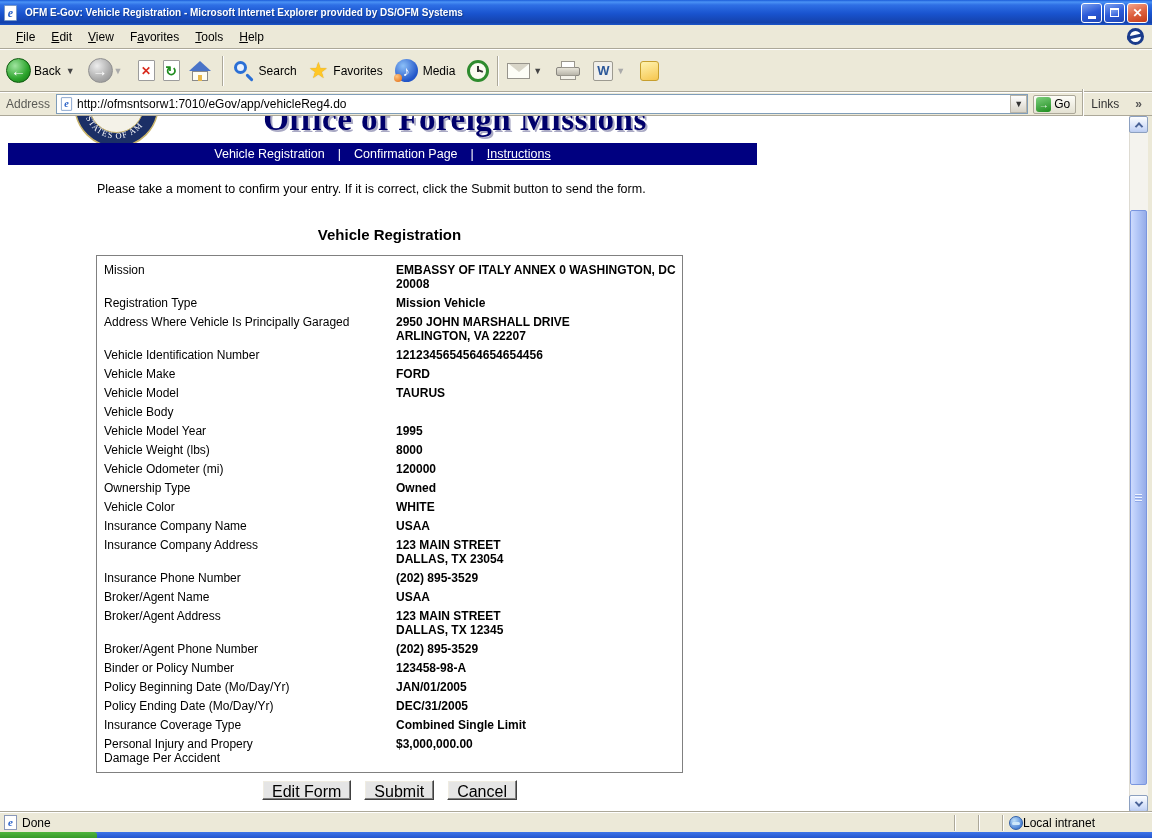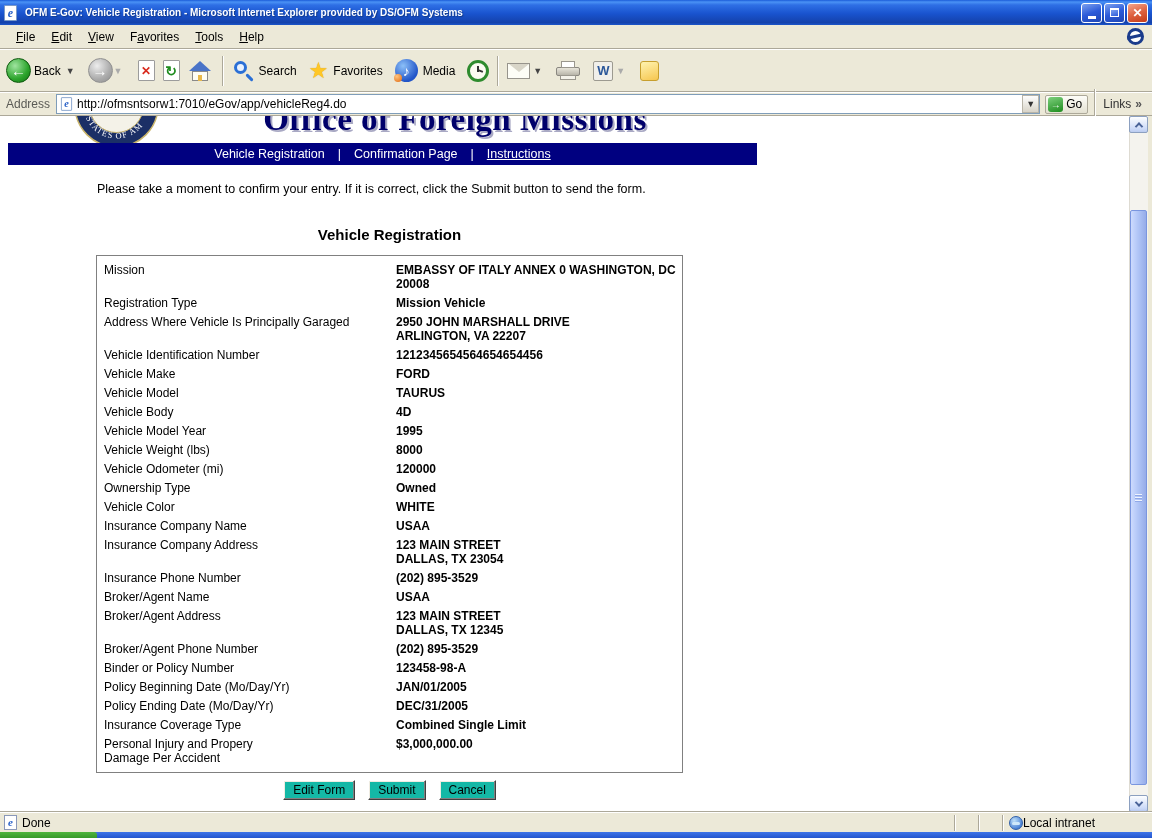--- a/index.html
+++ b/index.html
@@ -85,21 +85,21 @@
   .addr-label { font-size:12px; color:#5A5A55; margin:0 6px 0 2px; }
   .url-field { flex:1; height:20px; background:#fff; border:1px solid #7F9DB9; display:flex; align-items:center; padding-left:3px; }
   .url-field .ie-doc { transform:scale(0.85); }
   .url-text { font-size:12px; margin-left:4px; flex:1; white-space:nowrap; overflow:hidden; }
   .url-dd { width:17px; height:18px; background:linear-gradient(#FDFDFD,#D8D4C8); border:1px solid #B8B4A8;
     display:flex; align-items:center; justify-content:center; font-size:9px; color:#333; }
   .go-btn { display:flex; align-items:center; gap:3px; margin:0 6px 0 5px; padding:1px 5px 1px 2px; font-size:12px;
     border:1px solid #ACA899; border-radius:2px; background:linear-gradient(#FDFDF8,#E4E1D2); }
   .go-arrow { width:15px; height:15px; border-radius:3px; background:linear-gradient(160deg,#7ED07E,#1E8C1E);
     color:#fff; font-size:10px; font-weight:bold; display:flex; align-items:center; justify-content:center; }
-  .links-area { display:flex; align-items:center; gap:4px; padding:0 6px 0 8px; border-left:1px solid #ACA899;
+  .links-area { display:flex; align-items:center; gap:16px; padding:0 6px 0 8px; border-left:1px solid #ACA899;
     box-shadow:1px 0 0 #fff inset; font-size:12px; color:#333; height:30px; }
   .links-chev { font-weight:bold; color:#555; }
 
   
   .content { position:absolute; top:116px; left:0; width:1129px; height:696px; background:#fff; overflow:hidden; }
   .seal { position:absolute; left:74px; top:-53px; width:85px; height:85px; }
   .site-title { position:absolute; top:-15px; left:150px; width:610px; text-align:center;
     font-family:"Liberation Serif", serif; font-weight:bold; font-size:33px; color:#00006B;
     text-shadow:2px 2px 0 #A9A9C4; letter-spacing:0.5px; white-space:nowrap; }
   .navbar { position:absolute; top:27px; left:8px; width:749px; height:22px; background:#000080;
@@ -107,22 +107,22 @@
   .nav-item { cursor:pointer; }
   .nav-item.u { text-decoration:underline; }
   .nav-sep { color:#fff; }
   .instruction { position:absolute; top:66px; left:97px; font-size:12.5px; color:#000; }
   .form-title { position:absolute; top:110px; left:96px; width:587px; text-align:center; font-size:15px; font-weight:bold; }
   .ftable { position:absolute; top:139px; left:96px; width:587px; border:1px solid #808080; padding:4px 0 5px 0; background:#fff; }
   .frow { display:flex; padding:2.5px 0; font-size:12px; line-height:14px; }
   .flabel { width:299px; padding-left:7px; white-space:pre-line; }
   .fvalue { flex:1; font-weight:bold; white-space:pre-line; padding-right:4px; }
   .btn-row { position:absolute; top:664px; left:96px; width:587px; display:flex; justify-content:center; gap:13px; }
-  .xp-btn { font-family:"Liberation Sans",sans-serif; font-size:12px; padding:2px 9px; height:20px;
-    background:#14b8a6; border:1px solid; border-color:#FFFFFF #404040 #404040 #FFFFFF;
+  .xp-btn { font-family:"Liberation Sans",sans-serif; font-size:16px; padding:2px 9px; height:20px;
+    background:#e5e5e5; border:1px solid; border-color:#FFFFFF #404040 #404040 #FFFFFF;
     box-shadow:inset -1px -1px 0 #808080, inset 1px 1px 0 #EFECE2; cursor:pointer; }
 
   
   .scrollbar { position:absolute; top:116px; right:4px; width:19px; height:696px; background:#F4F3EE;
     box-shadow:inset 1px 0 0 #DEDBD2; }
   .sb-btn { position:absolute; left:0; width:19px; height:17px; border:1px solid #8CA0C0; border-radius:2px;
     background:linear-gradient(180deg,#FDFEFF,#CCDAF8 80%,#BACBF0); display:flex; align-items:center; justify-content:center; }
   .sb-btn.up { top:0; } .sb-btn.down { bottom:0; }
   .chev { width:6px; height:6px; border-left:2px solid #4A6398; border-top:2px solid #4A6398; }
   .chev.up { transform:rotate(45deg) translate(1px,1px); }
@@ -310,21 +310,20 @@
         <div class="frow">
           <div class="flabel">Vehicle Make</div>
           <div class="fvalue">FORD</div>
         </div>
         <div class="frow">
           <div class="flabel">Vehicle Model</div>
           <div class="fvalue">TAURUS</div>
         </div>
         <div class="frow">
           <div class="flabel">Vehicle Body</div>
-          <div class="fvalue">4D</div>
         </div>
         <div class="frow">
           <div class="flabel">Vehicle Model Year</div>
           <div class="fvalue">1995</div>
         </div>
         <div class="frow">
           <div class="flabel">Vehicle Weight (lbs)</div>
           <div class="fvalue">8000</div>
         </div>
         <div class="frow">

